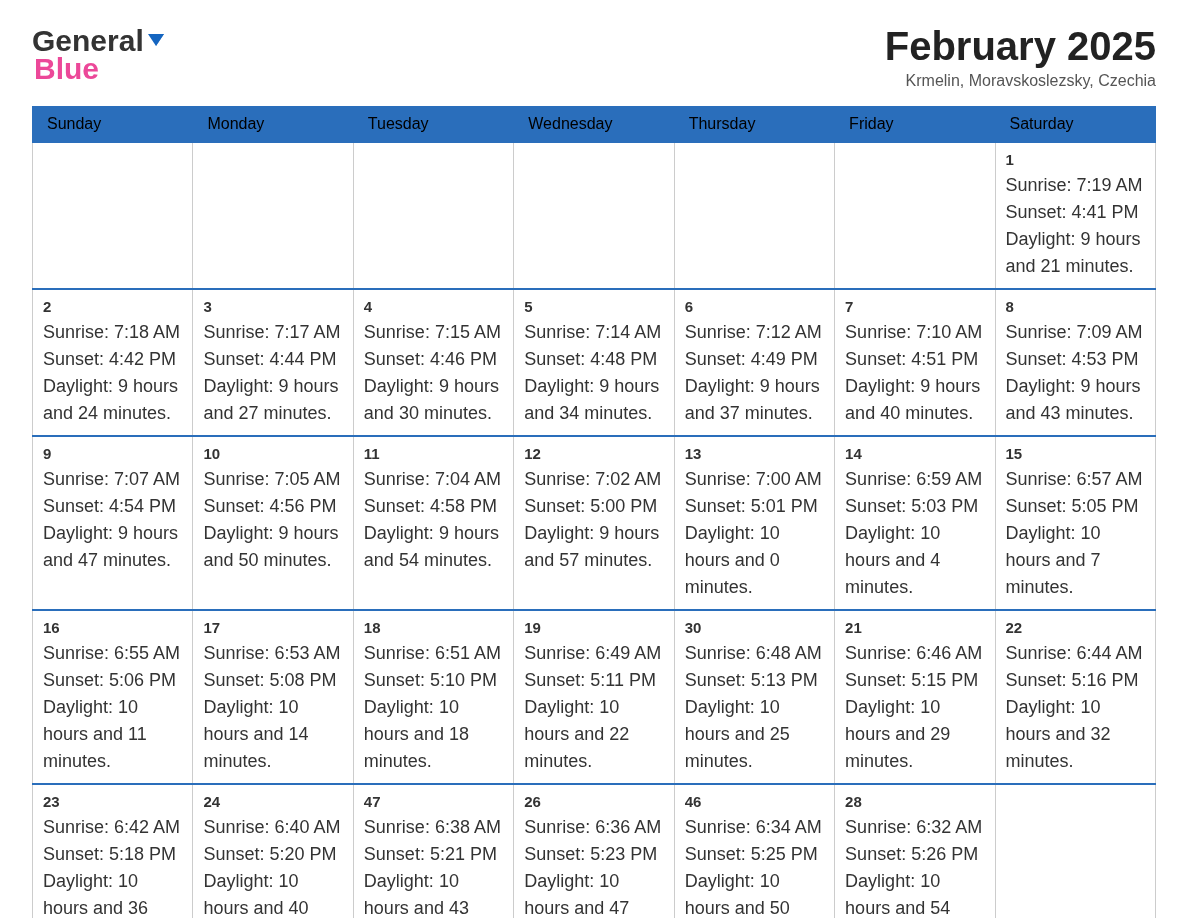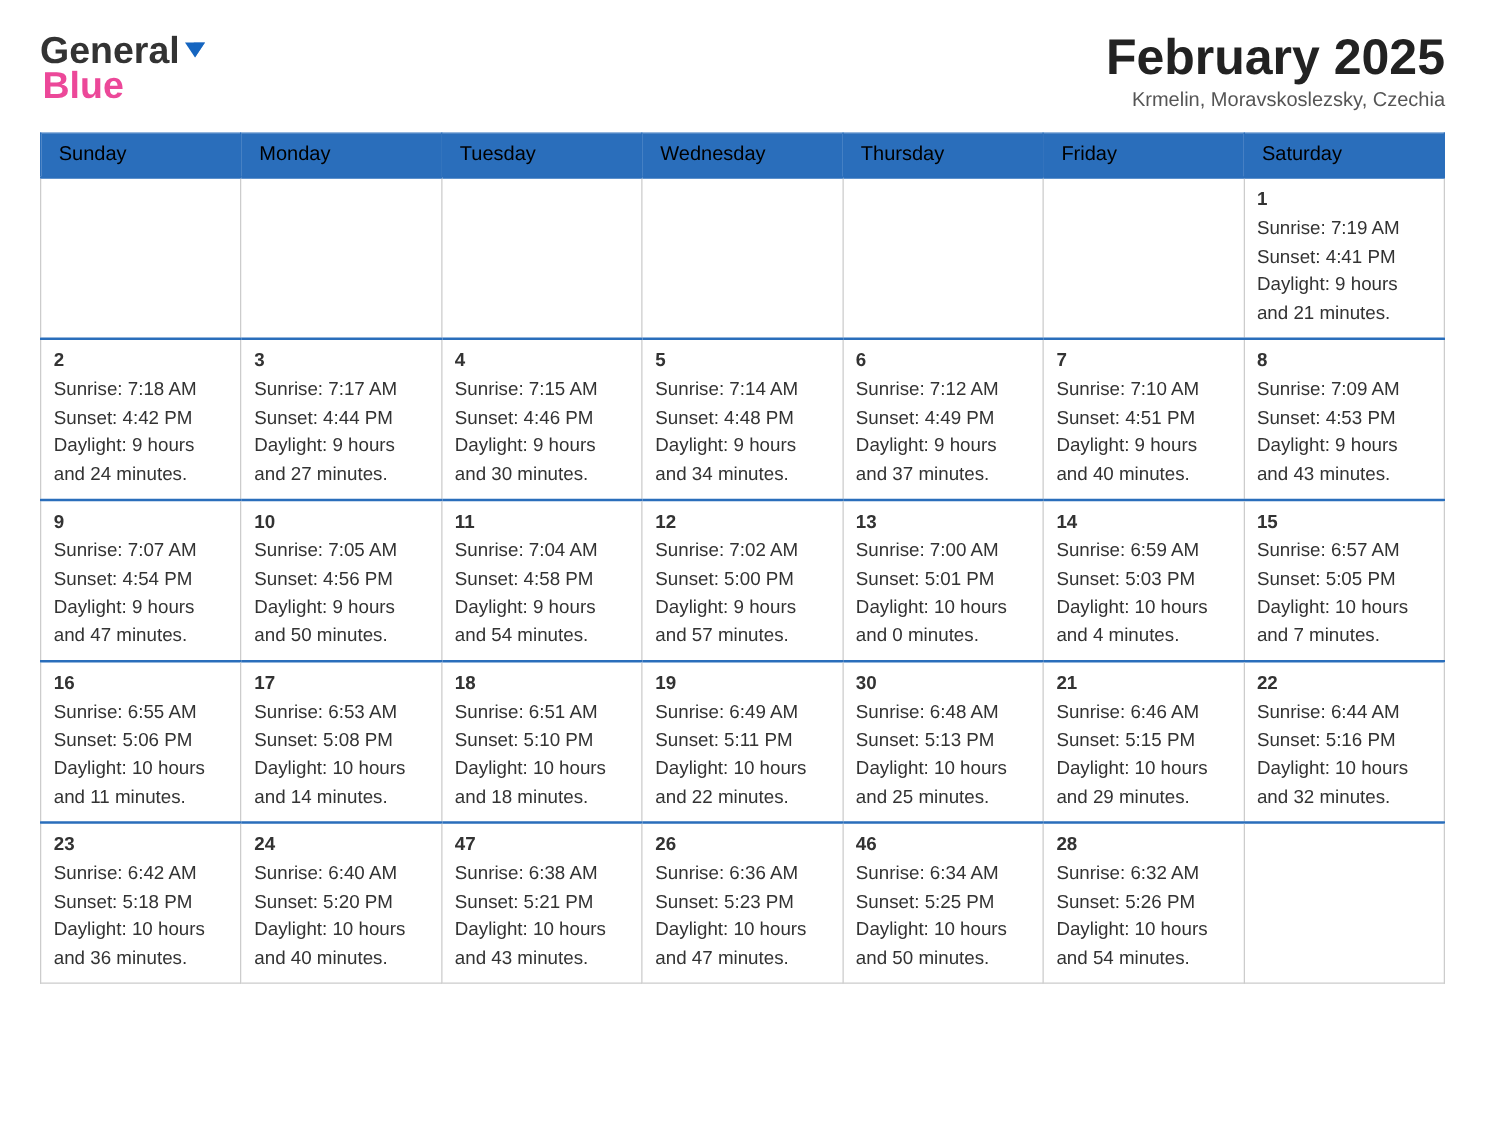--- a/index.html
+++ b/index.html
@@ -58,21 +58,21 @@
     .calendar tr.week-row td {
       border-top: 2px solid #2a6ebb;
     }
     .day-number {
       font-size: 15px;
       font-weight: bold;
       display: block;
       margin-bottom: 4px;
     }
     .day-info {
-      font-size: 15px;
+      font-size: 18px;
       line-height: 1.5;
       color: #333;
     }
     .empty-cell {
       background: #f9f9f9;
     }
     
     .logo-container {
       display: flex;
       align-items: flex-end;

